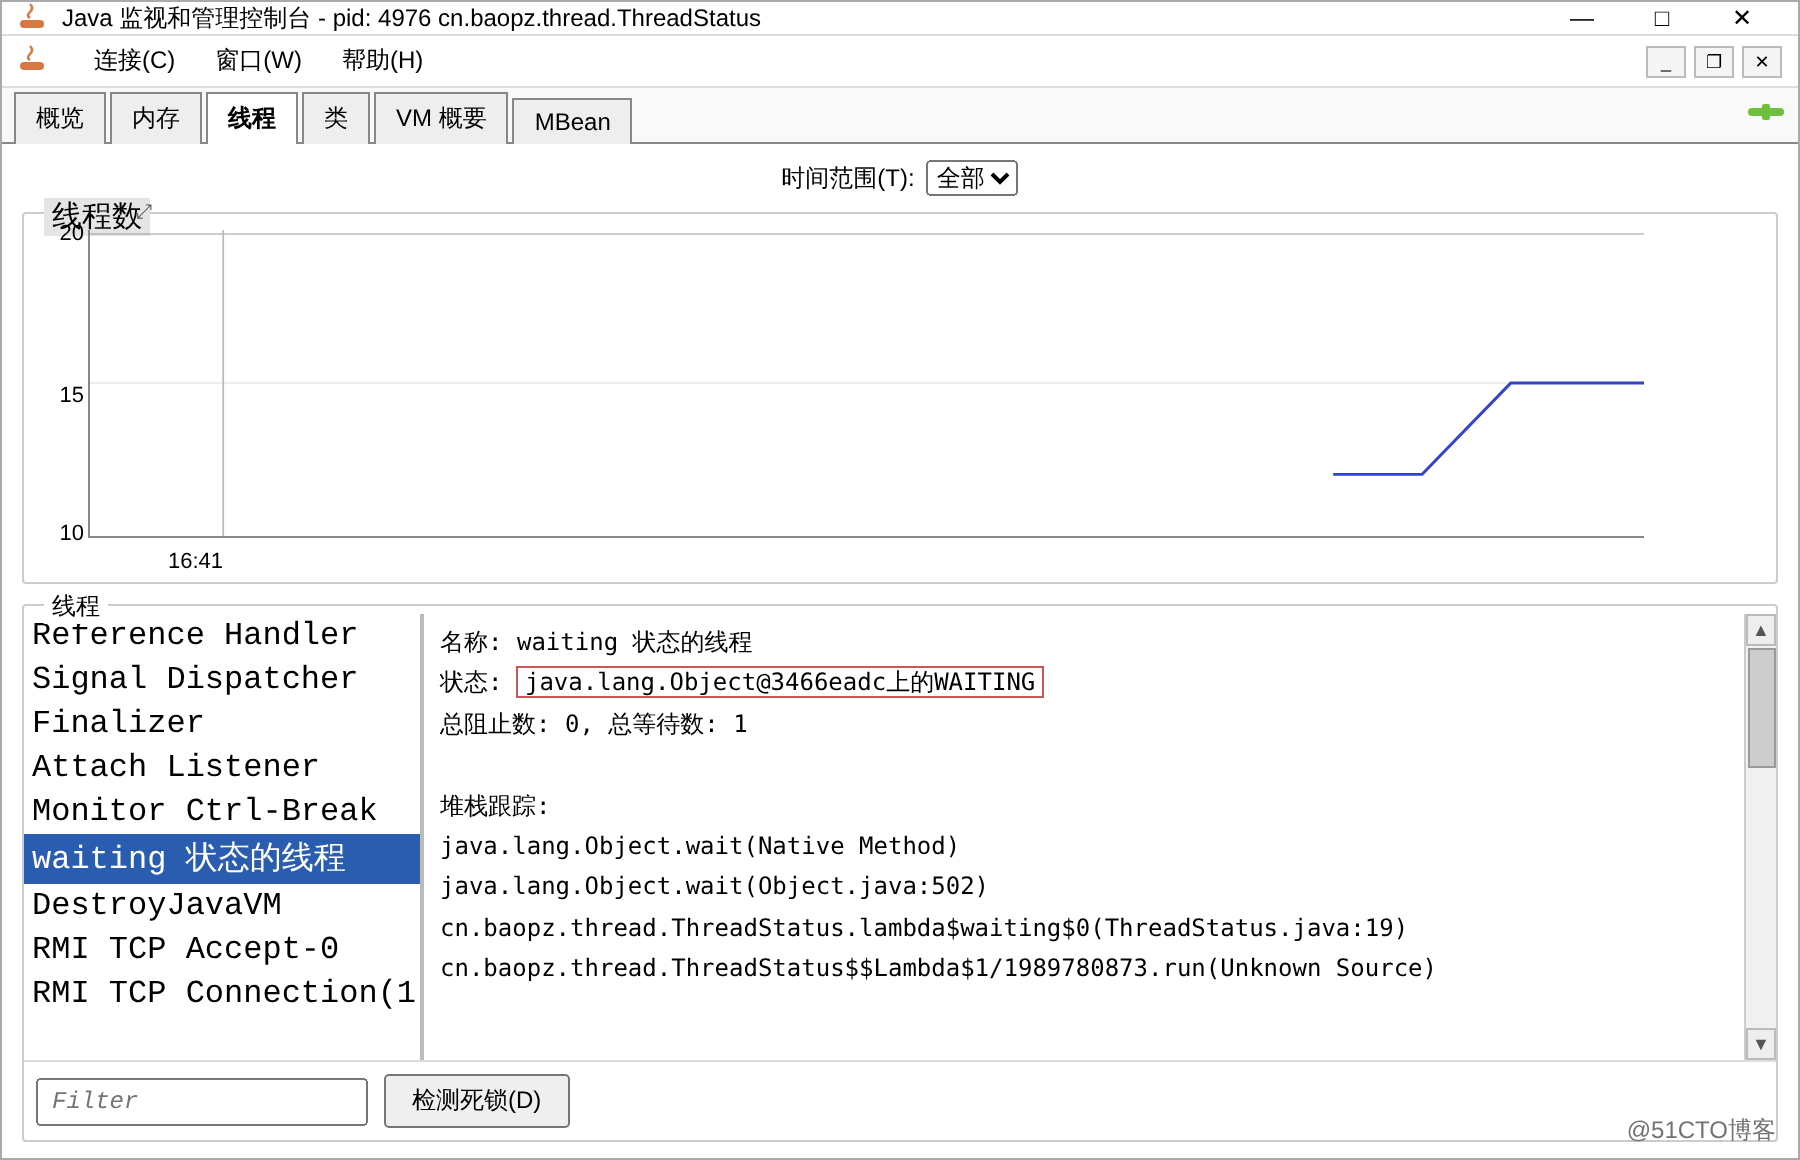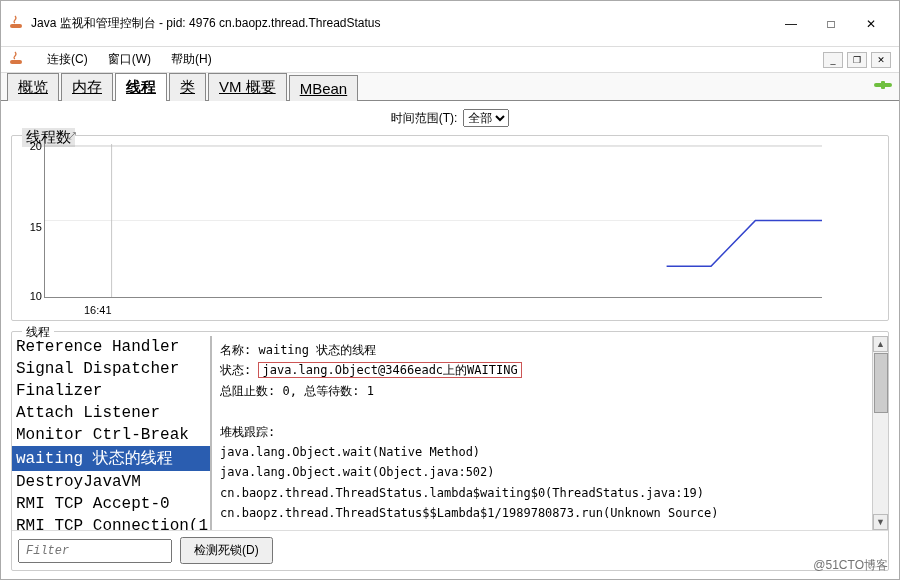--- a/index.html
+++ b/index.html
@@ -1,28 +1,28 @@
 <!DOCTYPE html>
 <html><head>
 <meta charset="utf-8">
 <style>
 * { box-sizing: border-box; margin: 0; padding: 0; }
 body { font-family: "Microsoft YaHei", "SimSun", sans-serif; font-size: 12px; background: #fff; }
 .window { width: 900px; height: 580px; border: 1px solid #aaa; display: flex; flex-direction: column; background: #fff; }
-.titlebar { height: 46px; display: flex; align-items: center; padding: 0 8px; border-bottom: 1px solid #ddd; }
+.titlebar { height: 17px; display: flex; align-items: center; padding: 0 8px; border-bottom: 1px solid #ddd; }
 .titlebar .java-icon { margin-right: 6px; }
 .titlebar .title { flex: 1; font-size: 12px; }
 .titlebar .winbtn { width: 40px; height: 24px; display: flex; align-items: center; justify-content: center; cursor: default; }
 .menubar { height: 26px; display: flex; align-items: center; padding: 0 8px; gap: 20px; border-bottom: 1px solid #ddd; }
 .menubar .java-icon { margin-right: 2px; }
 .menubar .mitem { cursor: default; }
 .menubar .right-btns { margin-left: auto; display: flex; gap: 4px; }
 .menubar .small-btn { width: 20px; height: 16px; border: 1px solid #bbb; background: #f5f5f5; display:flex; align-items:center; justify-content:center; font-size:9px; }
 .tabbar { height: 28px; display: flex; align-items: flex-end; padding: 0 6px; border-bottom: 1px solid #888; background: #f9f9f9; position: relative; }
-.tab { padding: 4px 10px; border: 1px solid #888; border-bottom: none; margin-right: 2px; background: #eee; font-size: 15px; cursor: default; position: relative; top: 1px; text-decoration: underline; }
+.tab { padding: 4px 10px; border: 1px solid #888; border-bottom: none; margin-right: 2px; background: #eee; font-size: 12px; cursor: default; position: relative; top: 1px; }
 .tab.active { background: #fff; font-weight: bold; }
 .tab-right-icon { margin-left: auto; align-self: center; }
 .content { flex: 1; overflow: hidden; display: flex; flex-direction: column; }
 .timebar { height: 34px; display: flex; align-items: center; justify-content: center; gap: 6px; }
 .timebar select { font-size: 12px; }
 .chart-section { margin: 0 10px 6px 10px; border: 1px solid #ccc; border-radius: 2px; padding: 2px 6px 4px 6px; position: relative; }
 .chart-section .legend-title { position: absolute; top: -8px; left: 10px; background: #e5e5e5; padding: 0 4px; font-size: 15px; }
 .chart-section .expand-icon { position: absolute; top: -6px; left: 56px; font-size: 10px; color: #555; }
 .chart-area { position: relative; height: 172px; margin-left: 26px; margin-right: 60px; margin-top: 6px; padding-left: 20px; }
 .y-axis { position: absolute; left: -30px; top: 0; bottom: 18px; width: 28px; }
@@ -37,21 +37,21 @@
 .lower-body { flex: 1; display: flex; min-height: 0; margin-top: 4px; }
 .thread-list { width: 200px; border-right: 2px solid #bbb; overflow-y: auto; overflow-x: auto; font-family: "Courier New", monospace; font-size: 16px; }
 .thread-list .item { padding: 2px 4px; white-space: nowrap; cursor: default; }
 .thread-list .item.selected { background: #2a5db0; color: #fff; }
 .detail { flex: 1; padding: 4px 8px; overflow: auto; font-family: "SimSun", monospace; font-size: 12px; line-height: 1.7; position: relative; }
 .detail .status-box { border: 1px solid #cc5555; padding: 0 3px; }
 .detail-scrollbar { width: 16px; background: #f0f0f0; border-left: 1px solid #ccc; display:flex; flex-direction:column; align-items:center; }
 .detail-scrollbar .arrow { height:16px; display:flex; align-items:center; justify-content:center; font-size:9px; color:#555; width:100%; border:1px solid #bbb; background:#eee; }
 .detail-scrollbar .thumb { width:14px; height:60px; background:#ccc; margin-top:1px; border:1px solid #999; }
 .lower-footer { display: flex; align-items: center; padding: 6px; gap: 8px; border-top: 1px solid #ddd; }
-.lower-footer input { width: 154px; padding: 3px 6px; font-style: italic; font-family: "Courier New", monospace; font-size: 12px; color: #4d7c0f; }
+.lower-footer input { width: 166px; padding: 3px 6px; font-style: italic; font-family: "Courier New", monospace; font-size: 12px; color: #4d7c0f; }
 .lower-footer button { padding: 3px 12px; font-size: 12px; font-family: "SimSun", sans-serif; }
 .watermark { position: absolute; right: 12px; bottom: 6px; color: #737373; font-size: 12px; pointer-events: none; }
 svg.java-cup { width: 16px; height: 16px; }
 </style>
 </head>
 <body>
 
 <div class="window">
 
   <div class="titlebar">

